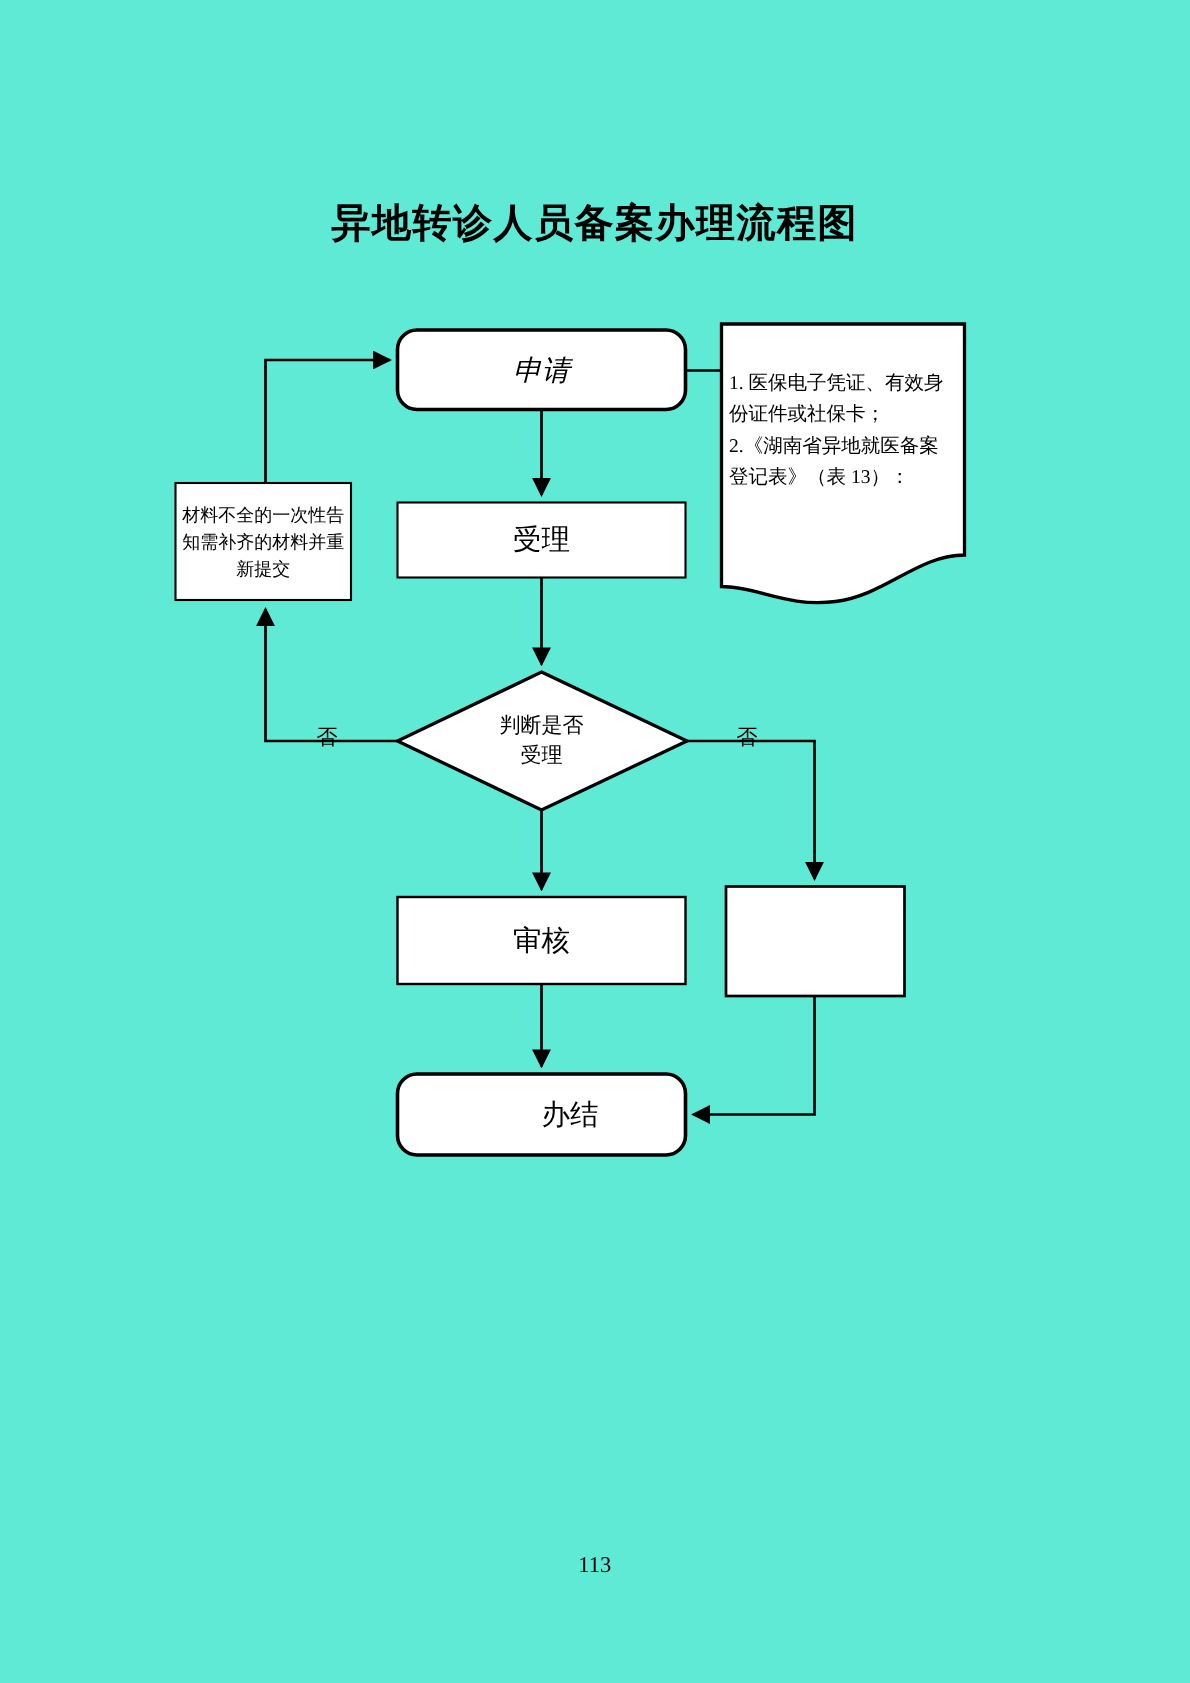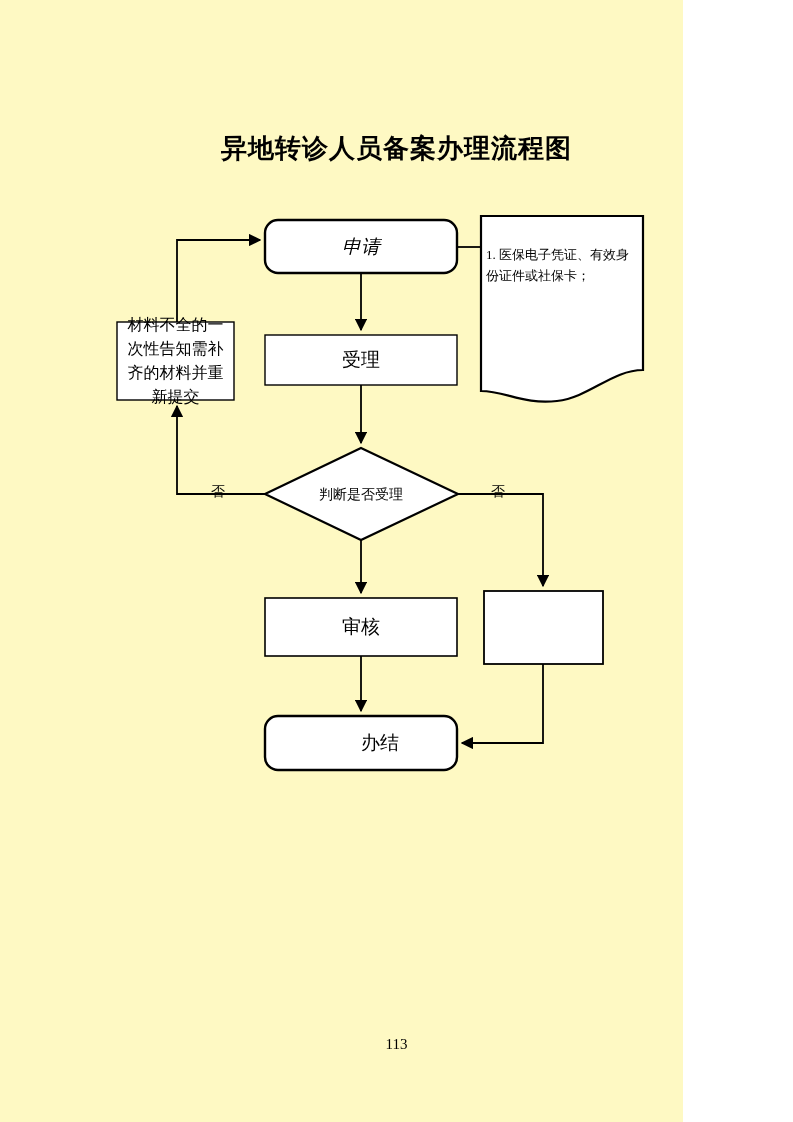--- a/index.html
+++ b/index.html
@@ -11,23 +11,23 @@
     width: 793px;
     height: 1122px;
     position: relative;
     font-family: "Liberation Serif", "DejaVu Serif", serif;
     color: #000000;
     overflow: hidden;
   }
   #page {
     position: absolute;
     left: 0; top: 0;
-    width: 683px;
+    width: 793px;
     height: 1122px;
-    background: #fef9c3;
+    background: #5eead4;
   }
   #title {
     position: absolute;
     left: 0;
     top: 131px;
     width: 793px;
     text-align: center;
     font-family: "Liberation Sans", "DejaVu Sans", sans-serif;
     font-weight: bold;
     font-size: 26px;
@@ -52,21 +52,21 @@
     pointer-events: none;
   }
   .node-label.big {
     font-size: 19px;
   }
   .node-label.small {
     font-size: 14px;
     line-height: 1.45;
   }
   .node-label.tiny {
-    font-size: 16px;
+    font-size: 12px;
     line-height: 1.5;
   }
   .edge-label {
     position: absolute;
     font-size: 14px;
     color: #000000;
     text-align: center;
   }
   #note-text {
     position: absolute;
@@ -145,35 +145,36 @@
 
     <path d="M 458 494 L 543 494 L 543 586" fill="none" stroke="#000000" stroke-width="1.8" marker-end="url(#arrow)"></path>
 
     <path d="M 543 664 L 543 743 L 462 743" fill="none" stroke="#000000" stroke-width="1.8" marker-end="url(#arrow)"></path>
   </svg>
 
   <div class="node-label big" style="left:265px; top:220px; width:192px; height:53px;font-style:italic;">申请</div>
 
   <div class="node-label big" style="left:265px; top:335px; width:192px; height:50px;">受理</div>
 
-  <div class="node-label small" style="left:291px; top:470px; width:140px; height:50px; flex-direction:row;">
+  <div class="node-label small" style="left:291px; top:470px; width:140px; height:50px; flex-direction:column;">
     <span>判断是否</span>
     <span>受理</span>
   </div>
 
   <div class="node-label big" style="left:265px; top:598px; width:192px; height:58px;">审核</div>
 
   <div class="node-label big" style="left:265px; top:716px; width:192px; height:54px;margin-left:19px;">办结</div>
 
   <div class="node-label tiny" style="left:120px; top:324px; width:111px; height:74px;">材料不全的一次性告知需补齐的材料并重新提交</div>
 
 
   <div class="edge-label" style="left:205px; top:483px; width:26px;">否</div>
 
   <div class="edge-label" style="left:485px; top:483px; width:26px;">否</div>
 
   <div id="note-text">
     <div>1. 医保电子凭证、有效身份证件或社保卡；</div>
+    <div>2.《湖南省异地就医备案登记表》（表 13）：</div>
   </div>
 
   <div id="page-number">113</div>
 
 </div>
 
 </body></html>

